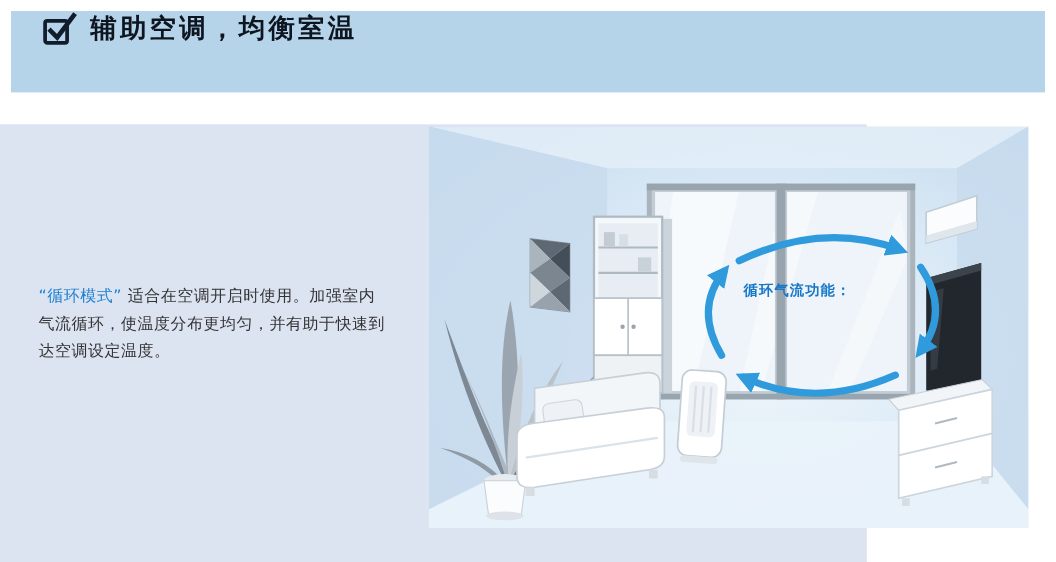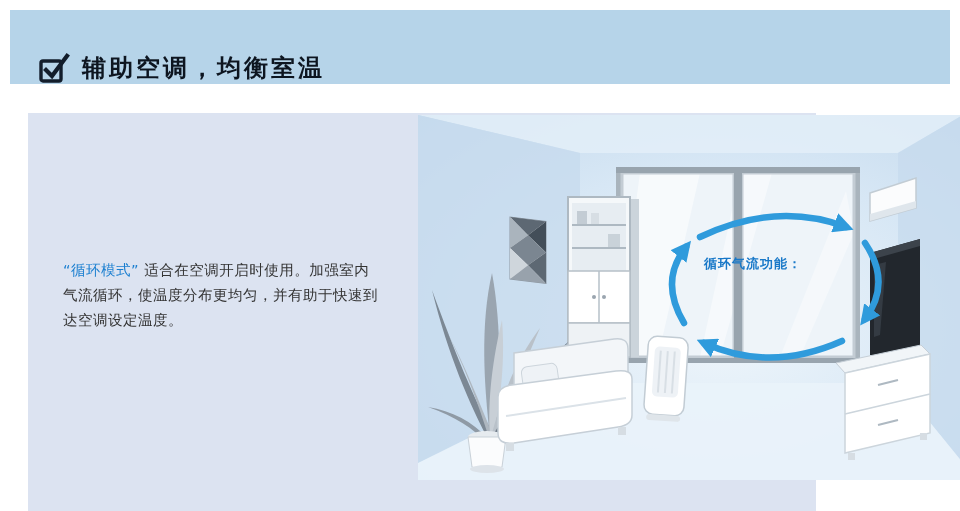--- a/index.html
+++ b/index.html
@@ -4,33 +4,32 @@
 <style>
   html,body{margin:0;padding:0;}
   body{
     width:960px;height:511px;position:relative;overflow:hidden;
     background:#ffffff;
     font-family:"DejaVu Sans","Liberation Sans",sans-serif;
   }
   
   .header{
     position:absolute;left:10px;top:10px;width:940px;height:74px;
-    background:#b6d4e9;display:flex;align-items:flex-end;
+    background:#b6d4e9;display:flex;align-items:flex-start;
     padding-left:28px;box-sizing:border-box;
   }
   .check-icon{width:32px;height:32px;margin-right:12px;flex:0 0 auto;}
   .title{
     margin:0;font-family:"DejaVu Serif","Liberation Serif",serif;
     font-weight:bold;font-size:24px;color:#0d1520;letter-spacing:3px;
   }
   
   .main{
     position:absolute;left:0;top:113px;width:788px;height:398px;
     background:#dce3f1;
-    margin-left:28px;
   }
   .desc{
     position:absolute;left:35px;top:145px;width:316px;margin:0;
     font-size:14.5px;line-height:25px;color:#333333;
     letter-spacing:0.5px;
   }
   .desc .hl{color:#1b7fd0;}
   
   .room{
     position:absolute;left:390px;top:2px;width:545px;height:365px;

